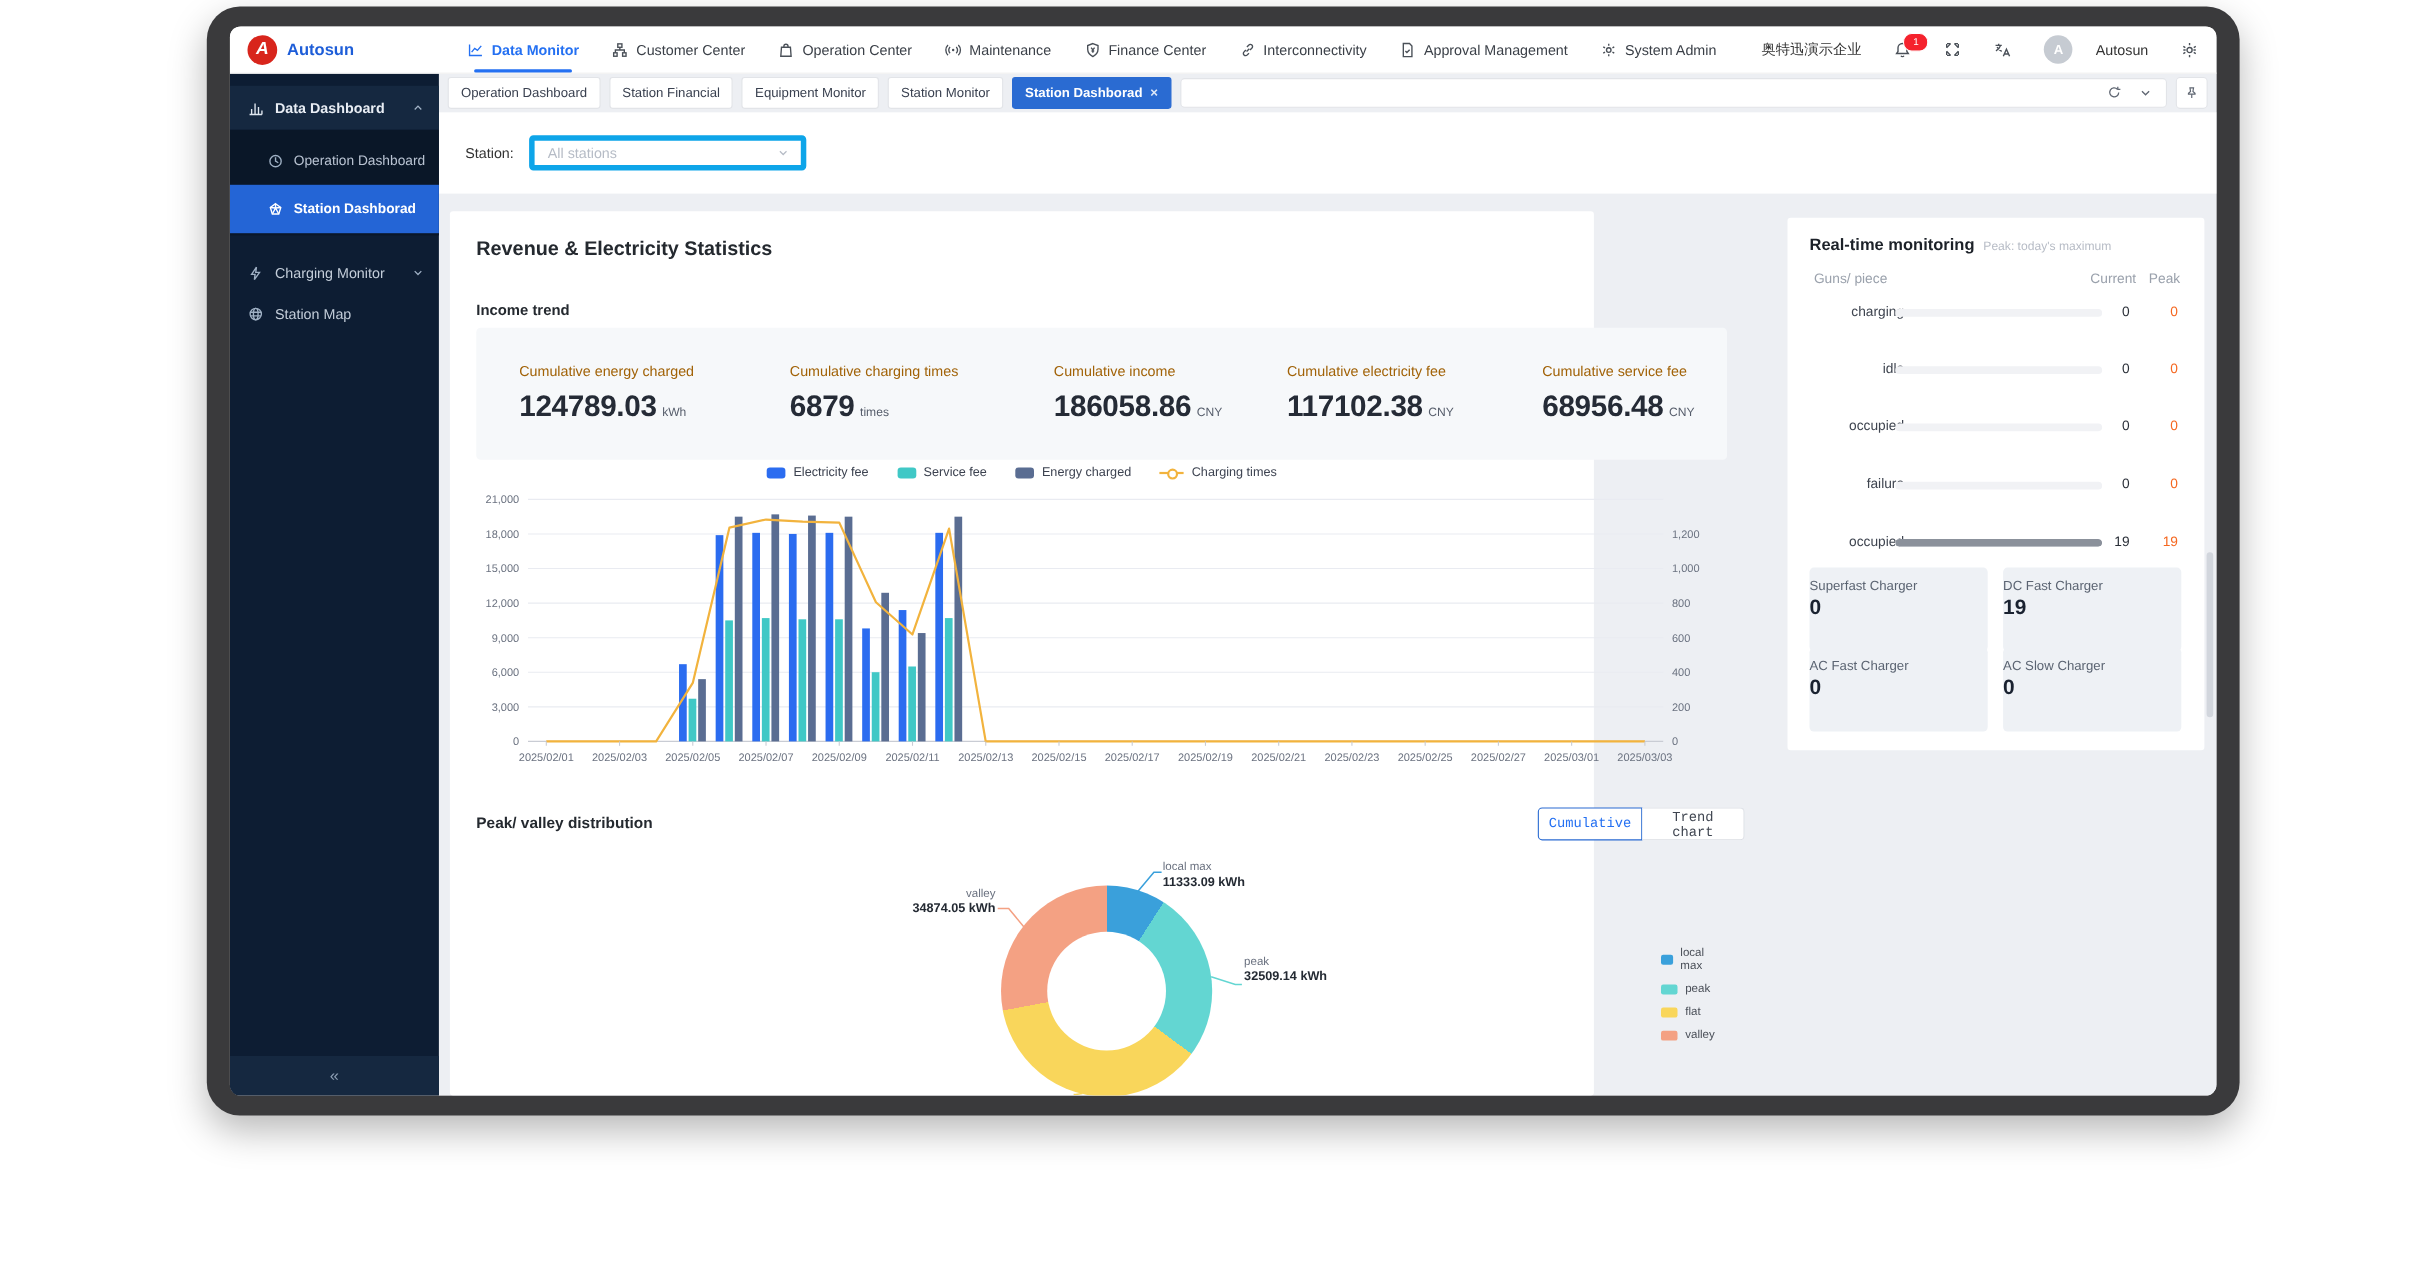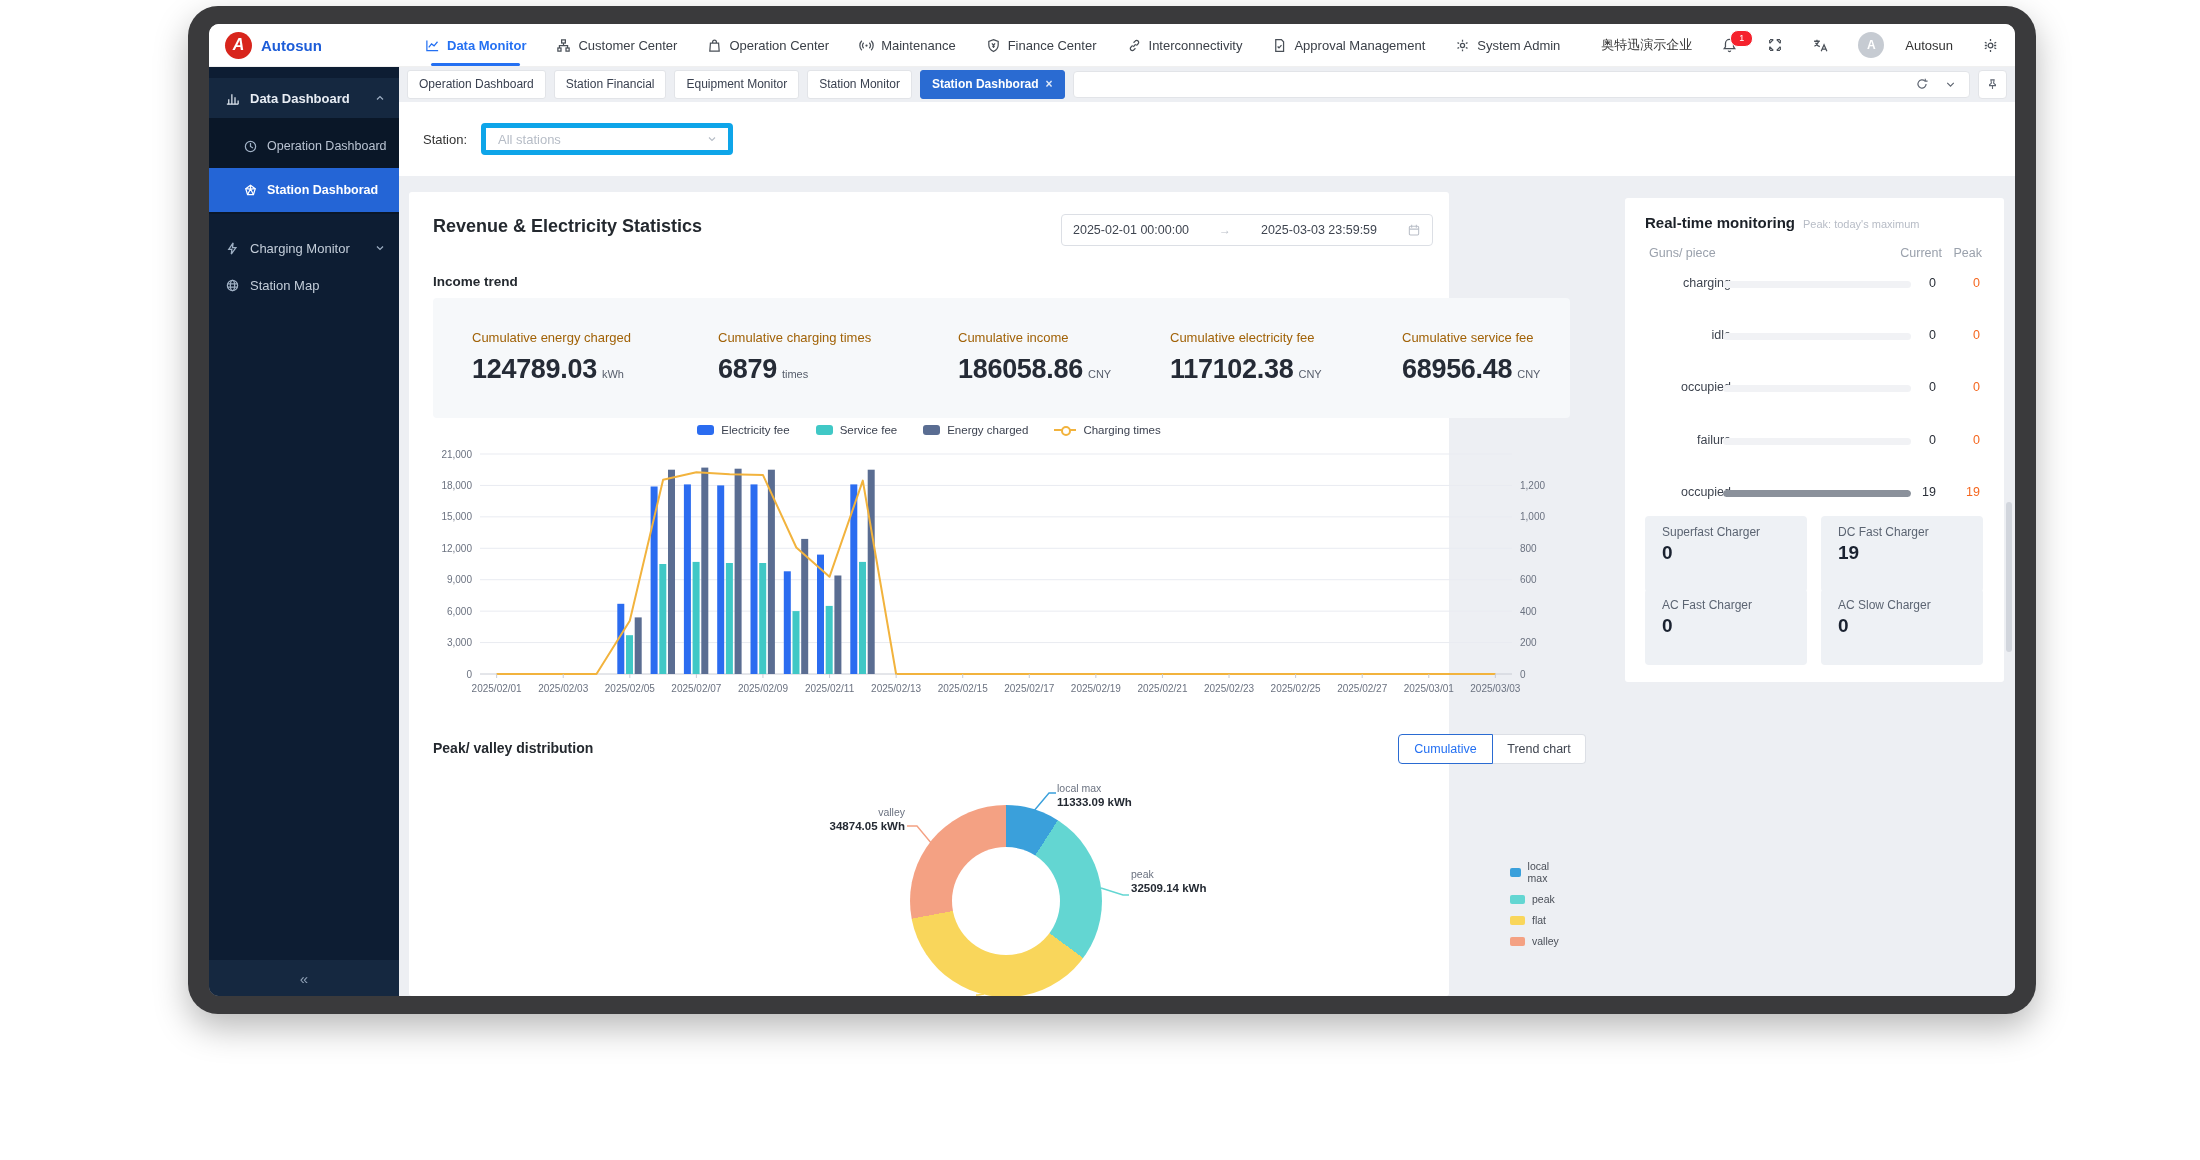--- a/index.html
+++ b/index.html
@@ -81,21 +81,21 @@
   .lg-item{display:flex;align-items:center;gap:7px;font-size:11.5px;color:#3c4250;cursor:pointer;}
   .lg-swatch{width:17px;height:10px;border-radius:3px;}
   .lg-line{position:relative;width:22px;height:10px;}
   .lg-line .ln{position:absolute;left:0;right:0;top:4px;height:2px;}
   .lg-line .dot{position:absolute;left:7px;top:1px;width:6px;height:6px;border-radius:50%;background:#fff;border:2px solid #f2b33d;}
   #income-chart{position:absolute;left:7px;top:252px;}
   .tick{font-size:10px;fill:#6b7280;}
   
   .pv-title{position:absolute;left:24px;top:548px;font-size:14px;font-weight:bold;color:#24292f;}
   .seg{position:absolute;left:989px;top:542px;display:flex;}
-  .seg button{height:30px;font-size:12.5px;background:#fff;cursor:pointer;font-family:Liberation Sans, sans-serif;}
+  .seg button{height:30px;font-size:12.5px;background:#fff;cursor:pointer;font-family:Liberation Mono, monospace;}
   .seg .b1{width:95px;border:1px solid #2a6bd2;color:#2470f2;border-radius:4px 0 0 4px;}
   .seg .b2{width:93px;border:1px solid #dcdfe5;border-left:none;color:#3f4550;border-radius:0 4px 4px 0;}
   #donut{position:absolute;left:501px;top:613px;width:192px;height:192px;border-radius:50%;}
   #donut .hole{position:absolute;left:42px;top:42px;width:108px;height:108px;border-radius:50%;background:#fff;}
   .callout{position:absolute;}
   .callout .nm{font-size:10.5px;color:#6b7280;}
   .callout .vl{font-size:11.5px;font-weight:bold;color:#242a33;margin-top:2px;}
   .donut-legend{position:absolute;left:1101px;top:668px;}
   .dl-item{display:flex;align-items:center;gap:7px;margin-bottom:9px;cursor:pointer;}
   .dl-swatch{width:15px;height:9px;border-radius:2px;}
@@ -108,21 +108,21 @@
   .rt-head{position:absolute;left:0;top:48px;width:100%;height:16px;}
   .rt-head .h1{position:absolute;left:24px;font-size:12.5px;color:#9aa1ac;}
   .rt-head .h2{position:absolute;right:62px;font-size:12.5px;color:#9aa1ac;}
   .rt-head .h3{position:absolute;right:22px;font-size:12.5px;color:#9aa1ac;}
   .rt-row{position:absolute;left:0;width:100%;height:17px;}
   .rt-row .lbl{position:absolute;left:0;width:106px;text-align:right;font-size:12.5px;color:#3f4550;}
   .rt-row .track{position:absolute;left:98px;top:5px;width:188px;height:7px;border-radius:3.5px;background:#f1f2f5;overflow:hidden;}
   .rt-row .fill{height:100%;border-radius:3.5px;background:#8b919b;width:0;}
   .rt-row .cur{position:absolute;right:68px;width:40px;text-align:right;font-size:12.5px;color:#2a2f38;}
   .rt-row .pk{position:absolute;right:24px;width:36px;text-align:right;font-size:12.5px;color:#f5671f;}
-  .gun-card{position:absolute;width:162px;height:76px;background:#eef1f5;border-radius:4px;box-sizing:border-box;padding:9px 17px;}
+  .gun-card{position:absolute;width:162px;height:76px;background:#eef1f5;border-radius:4px;box-sizing:border-box;padding:9px 0;}
   .gun-card .lbl{font-size:12px;color:#5b6472;}
   .gun-card .val{font-size:19px;font-weight:bold;color:#1a2230;margin-top:3px;}
   
   .scroll-thumb{position:absolute;right:3px;top:400px;width:6px;height:150px;border-radius:3px;background:#d2d6dd;}
   svg.ic{display:block;}
 </style>
 </head>
 <body>
 
 <div id="frame">
@@ -324,29 +324,20 @@
           <svg class="ic" width="12" height="12" viewBox="0 0 24 24" fill="none" stroke="#b6bcc6" stroke-width="2.2">
                 <path d="M6 9l6 6 6-6"></path>
               </svg>
         </span>
       </div>
     </div>
 
     <div id="main-panel">
       <div class="panel-title">Revenue &amp; Electricity Statistics</div>
 
-      <div class="date-picker">
-        <span class="d">2025-02-01 00:00:00</span>
-        <span class="arr">→</span>
-        <span class="d">2025-03-03 23:59:59</span>
-        <svg class="ic" width="14" height="14" viewBox="0 0 24 24" fill="none" stroke="#b9bec7" stroke-width="1.8">
-              <rect x="4" y="5.5" width="16" height="15" rx="2"></rect>
-              <path d="M8 3v5M16 3v5M4 10.5h16"></path>
-            </svg>
-      </div>
 
       <div class="sub-title">Income trend</div>
 
       <div class="stats-strip">
         <div class="stat" style="left:39px;">
           <div class="lbl">Cumulative energy charged</div>
           <div class="val-row">
                 <span class="val">124789.03</span>
                 <span class="unit">kWh</span>
               </div>

